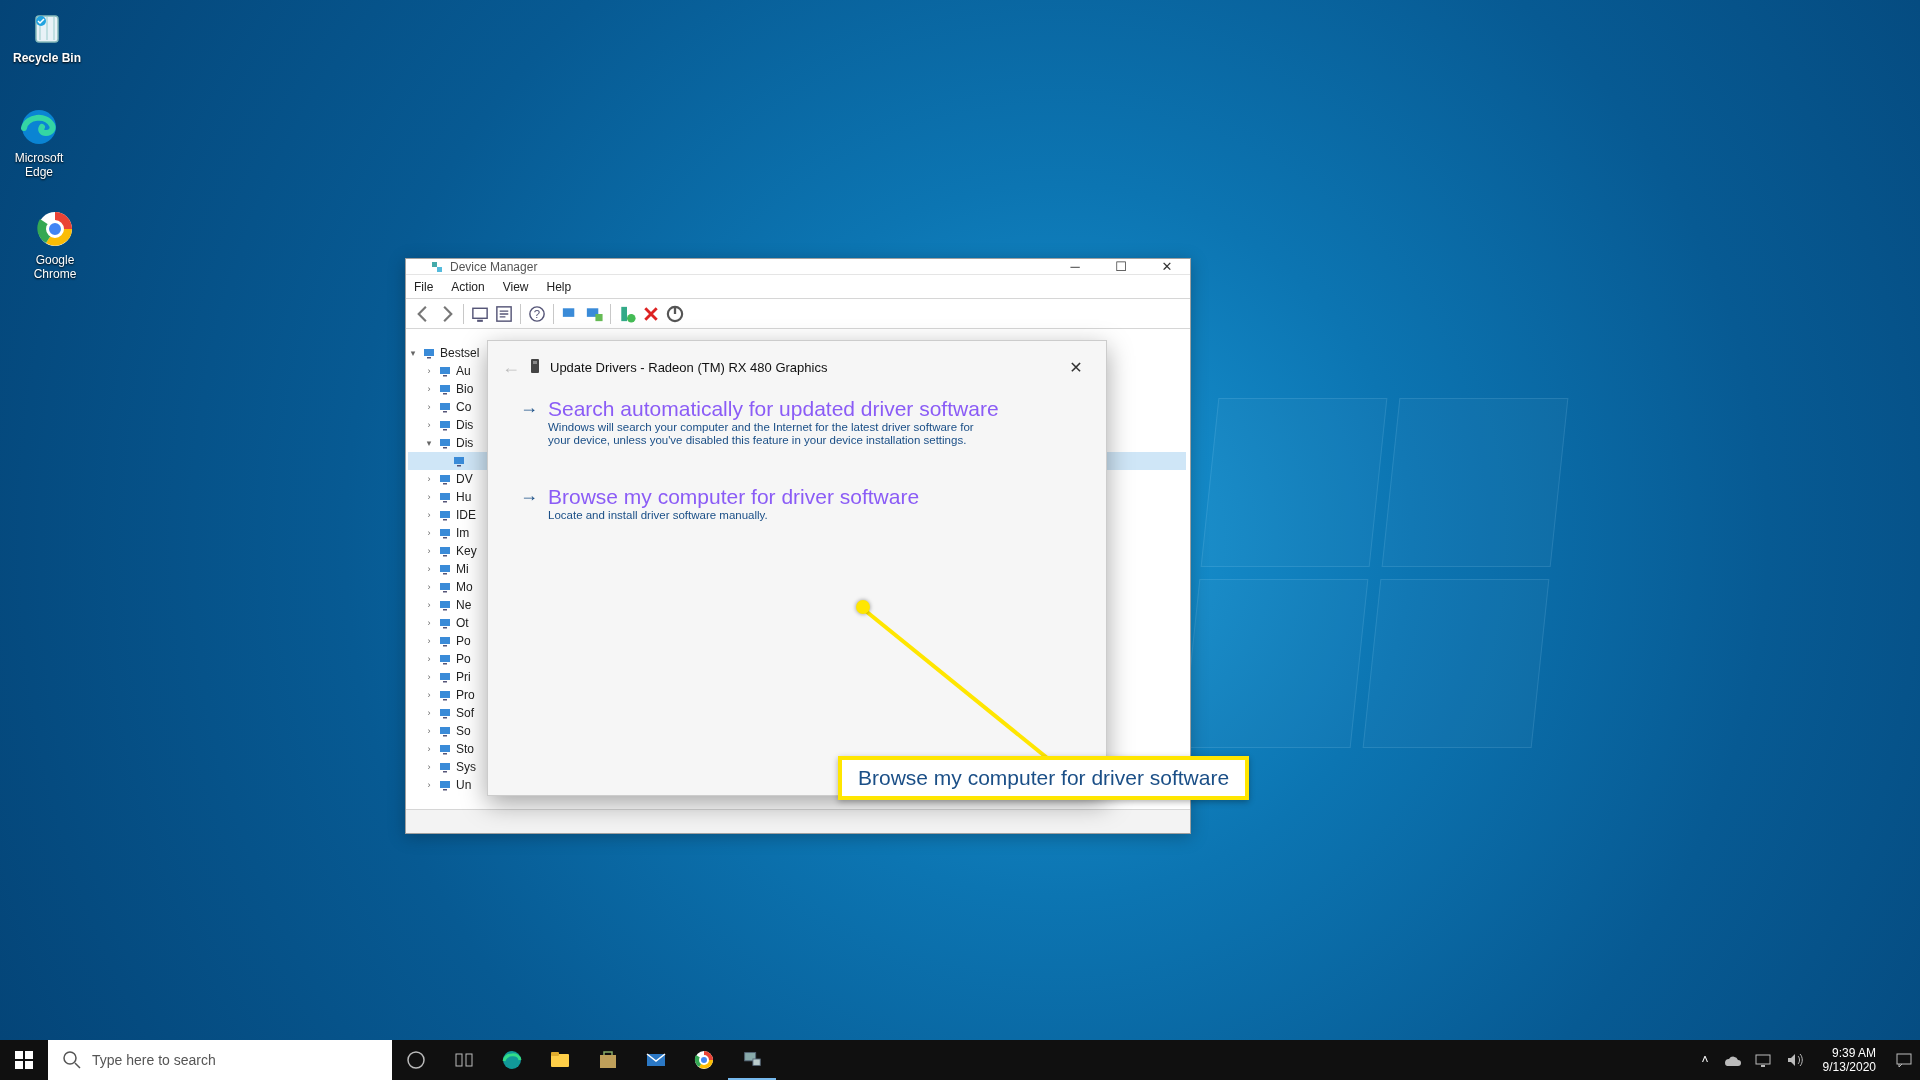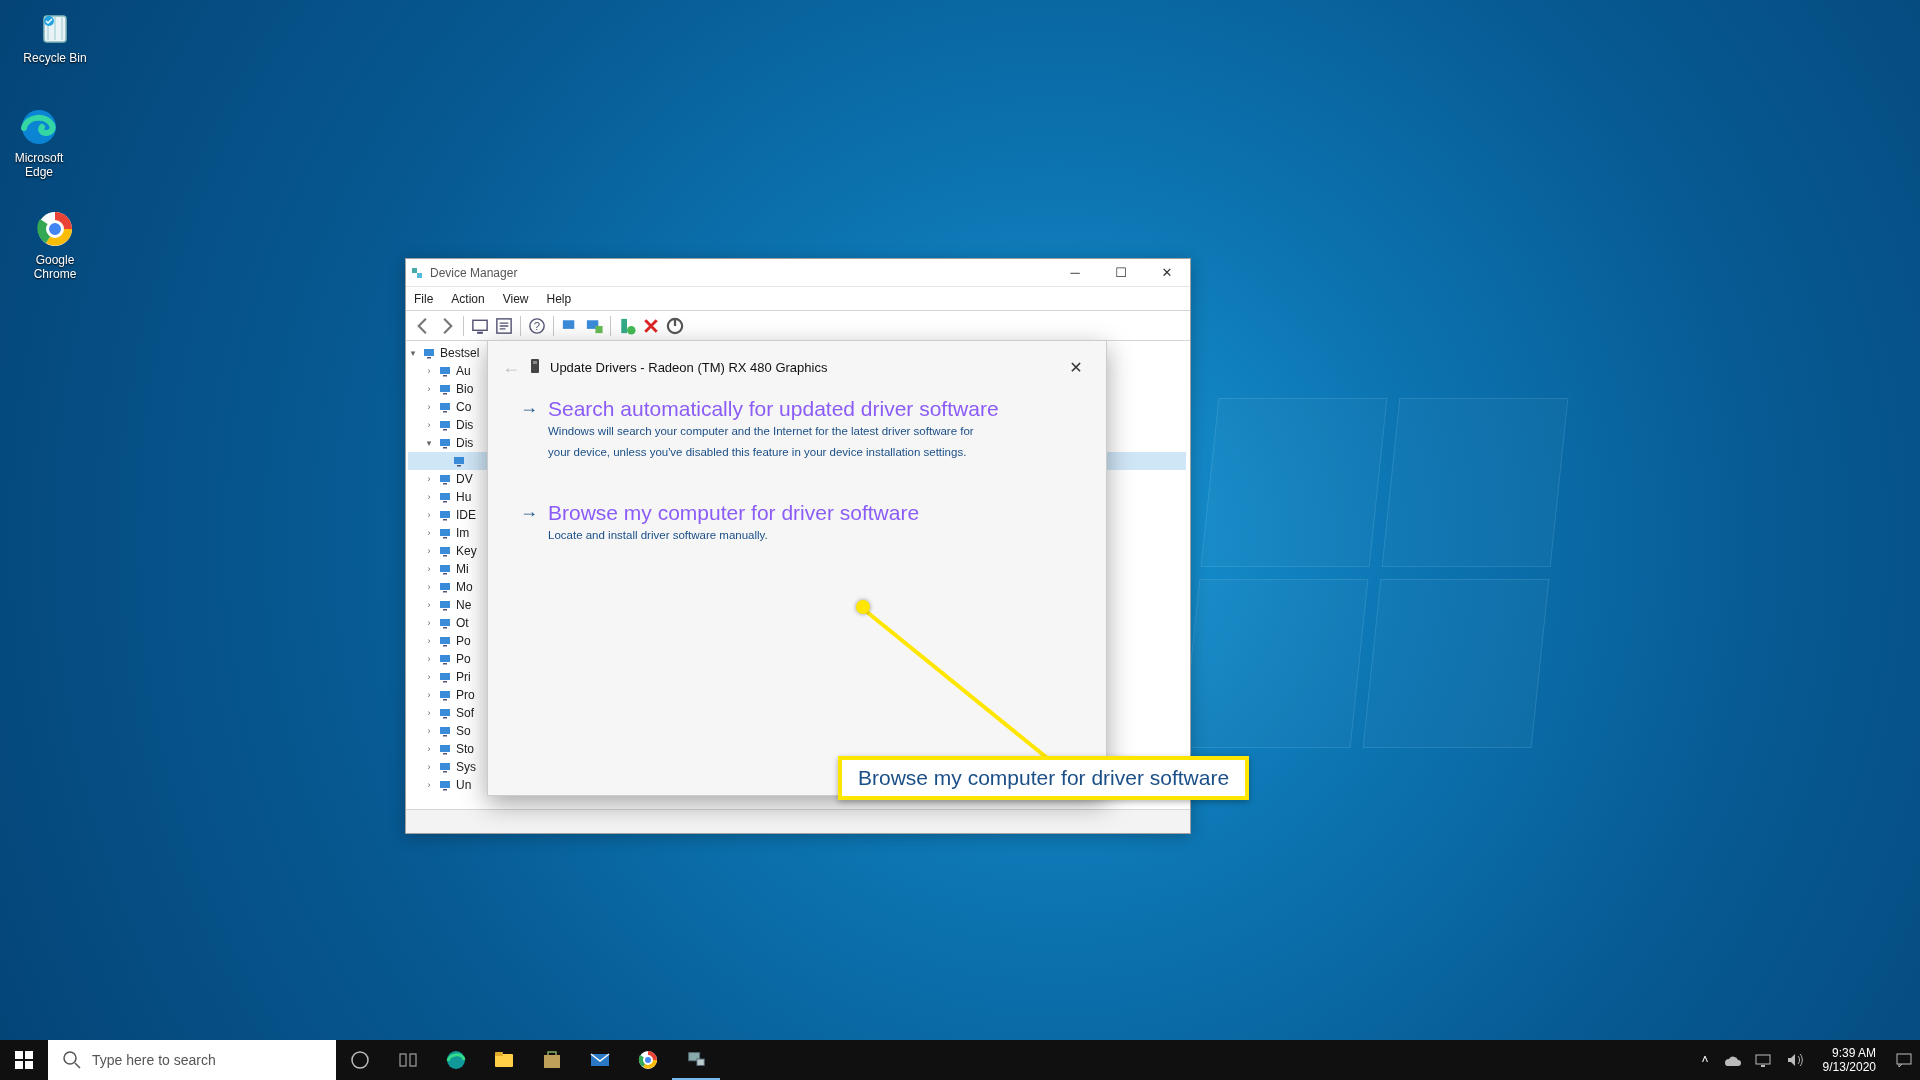--- a/index.html
+++ b/index.html
@@ -9,27 +9,27 @@
 .desktop-bg {
   position:absolute; inset:0;
   background: radial-gradient(circle at 55% 50%, #1997d6 0%, #0c75b2 30%, #075a93 60%, #044477 100%);
 }
 .win-logo { position:absolute; left:1200px; top:398px; width:350px; height:350px; display:grid; grid-template-columns:1fr 1fr; grid-template-rows:1fr 1fr; gap:12px; transform:skewX(-6deg); opacity:0.35; }
 .win-logo div { background:rgba(255,255,255,0.08); border:1px solid rgba(180,230,255,0.4);}
 
 
 .desktop-icon { position:absolute; width:78px; text-align:center; color:#fff; font-size:12px; text-shadow:0 1px 2px #000; cursor:pointer;}
 .desktop-icon .ic { width:42px; height:42px; margin:0 auto 3px;}
-.di-recycle{left:16px; top:6px;}
+.di-recycle{left:8px; top:6px;font-weight:bold;}
 .di-edge{left:0; top:106px;}
 .di-chrome{left:16px; top:208px;text-align:center;}
 
 
 .dm-window { position:absolute; left:405px; top:258px; width:786px; height:576px; background:#fff; border:1px solid #a0a0a0; box-shadow:0 3px 16px rgba(0,0,0,0.25);}
-.dm-title { height:28px; display:flex; align-items:center; font-size:12px; color:#555; padding-left:4px; background:#fff; border-bottom:1px solid #e5e5e5;}
+.dm-title { height:16px; display:flex; align-items:center; font-size:12px; color:#555; padding-left:24px; background:#fff; border-bottom:1px solid #e5e5e5;}
 .dm-title .ic { width:14px; height:14px; margin-right:6px; display:inline-block;}
 .dm-title .ctrls { margin-left:auto; display:flex;}
 .dm-title .ctrls div { width:46px; height:28px; display:flex; align-items:center; justify-content:center; font-size:13px; color:#333;}
 .dm-menu { height:24px; display:flex; align-items:center; font-size:12px; padding-left:8px; gap:18px; color:#222; border-bottom:1px solid #d6d6d6;}
 .dm-tools { height:30px; border-bottom:1px solid #d6d6d6; display:flex; align-items:center; padding-left:6px; gap:2px;}
 .dm-tools .tb { width:22px; height:22px; border:1px solid transparent; display:flex; align-items:center; justify-content:center;}
 .dm-tools .sep { width:1px; height:20px; background:#c8c8c8; margin:0 3px;}
 .dm-body { position:absolute; top:83px; bottom:24px; left:0; right:0; background:#fff; overflow:hidden;}
 .dm-status { position:absolute; bottom:0; left:0; right:0; height:24px; border-top:1px solid #d6d6d6; background:#f3f3f3;}
 
@@ -45,32 +45,32 @@
 .ud-dialog { position:absolute; left:487px; top:340px; width:620px; height:456px; background:#f6f6f6; border:1px solid #ccc; box-shadow:0 8px 24px rgba(0,0,0,0.35);}
 .ud-header { height:52px; display:flex; align-items:center; padding:0 12px; font-size:13px; color:#111;}
 .ud-back { font-size:18px; color:#bdbdbd; padding:0 8px 0 2px;}
 .ud-close { margin-left:auto; width:36px; height:30px; display:flex; align-items:center; justify-content:center; font-size:16px; color:#333;}
 .ud-title-ic{width:14px;height:20px;display:inline-block;margin-right:8px;}
 .ud-body { padding:0px 30px 0 30px;}
 .ud-q { font-size:16px; color:#1b4f87; margin-bottom:34px;}
 .ud-option { display:flex; gap:10px; padding:4px 2px; cursor:pointer;}
 .ud-option .arrow { color:#1b4f87; font-size:18px; line-height:20px;}
 .ud-option .ttl { color:#8b5cf6; font-size:21px;}
-.ud-option .desc { color:#1b4f87; font-size:11.5px; line-height:21px; max-width:440px;}
+.ud-option .desc { color:#1b4f87; font-size:11.5px; line-height:13px; max-width:440px;}
 .ud-opt2 { margin-top:30px;}
 
 
 .callout-dot { position:absolute; left:856px; top:600px; width:14px; height:14px; background:#ffe600; border-radius:50%; box-shadow:0 0 4px rgba(0,0,0,0.4);}
 .callout-line { position:absolute; left:862px; top:606px; width:275px; height:4px; background:#ffe600; transform-origin:left center; transform:rotate(39deg);}
 .callout-box { position:absolute; left:838px; top:756px; background:#fff; border:4px solid #ffe600; padding:6px 16px; font-size:21px; color:#1b4f87; box-shadow:0 2px 6px rgba(0,0,0,0.3);}
 
 
 .taskbar { position:absolute; left:0; right:0; bottom:0; height:40px; background:#101010; display:flex; align-items:center; color:#fff;}
 .tb-start { width:48px; height:40px; display:flex; align-items:center; justify-content:center;}
-.tb-search { width:288px; height:40px; background:#fff; color:#555; display:flex; align-items:center; font-size:14px; gap:10px; padding-left:14px;}
+.tb-search { width:344px; height:40px; background:#fff; color:#555; display:flex; align-items:center; font-size:14px; gap:10px; padding-left:14px;}
 .tb-apps { display:flex;}
 .tb-apps div { width:48px; height:40px; display:flex; align-items:center; justify-content:center;}
 .tb-tray { margin-left:auto; display:flex; align-items:center; gap:12px; padding-right:6px; font-size:12px;}
 .tb-clock { text-align:right; line-height:14px; padding:0 6px;}
 .icon-box { width:20px; height:20px; display:inline-block;}
 
 
 svg { display:block;}
 </style>
 </head>

